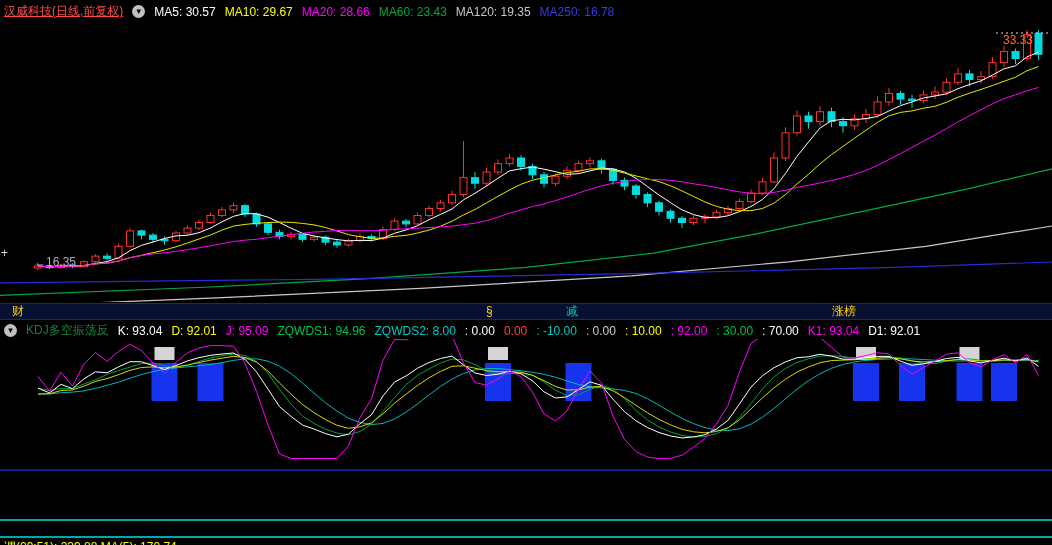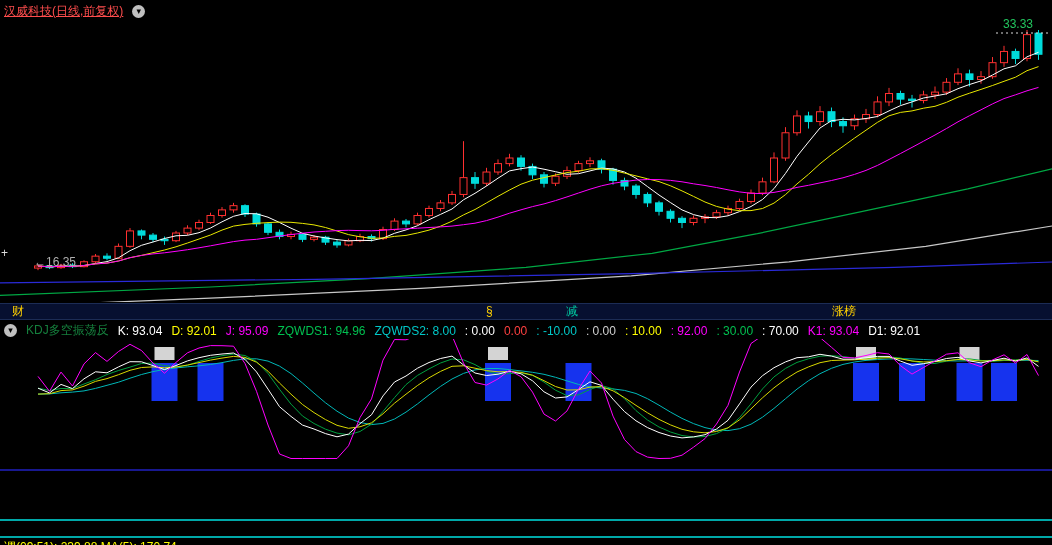--- a/index.html
+++ b/index.html
@@ -5,21 +5,21 @@
   html,body{margin:0;padding:0;background:#000;}
   #app{position:relative;width:1052px;height:545px;background:#000;overflow:hidden;
        font-family:"Liberation Sans",sans-serif;}
   .hdr{position:absolute;display:flex;gap:9px;align-items:center;font-size:12px;white-space:nowrap;z-index:5;}
   .top-hdr{left:4px;top:3px;}
   .kdj-hdr{left:4px;top:322px;}
   .icon-circle{width:13px;height:13px;border-radius:50%;background:#c0c0c0;color:#000;
        font-size:9px;line-height:12px;text-align:center;display:inline-block;flex:0 0 auto;}
   #cv{position:absolute;left:0;top:0;z-index:1;}
   .abs-label{position:absolute;font-size:12px;z-index:4;white-space:nowrap;}
-  #high-label{left:1003px;top:17px;color:#22c55e;}
+  #high-label{left:1003px;top:33px;color:#f97316;}
   #left-label{left:34px;top:255px;color:#b0b0b0;}
   #cross-marker{left:1px;top:246px;color:#dddddd;}
   #strip{position:absolute;left:0;top:303px;width:1052px;height:15px;background:#071030;
        border-top:1px solid #1c2c55;border-bottom:1px solid #1c2c55;z-index:3;
        font-size:12px;line-height:15px;}
   #strip span{position:absolute;top:0;}
   #footer{position:absolute;left:4px;top:539px;font-size:12px;color:#ffff00;white-space:nowrap;z-index:4;}
   .vals span{margin-right:9px;}
 </style>
 </head>
@@ -241,20 +241,21 @@
       </g>
       <line x1="996" y1="33" x2="1048" y2="33" stroke="#dcdcdc" stroke-width="1" stroke-dasharray="2,3"></line>
       <line x1="0" y1="470" x2="1052" y2="470" stroke="#2020c0" stroke-width="1.4"></line>
       <line x1="0" y1="520" x2="1052" y2="520" stroke="#00e0e0" stroke-width="1.4"></line>
       <line x1="0" y1="537" x2="1052" y2="537" stroke="#00e0e0" stroke-width="1.4"></line>
     </svg>
 
   <div class="hdr top-hdr">
     <span class="abs" id="stock-title" style="color: rgb(255, 77, 77); text-decoration: underline;">汉威科技(日线,前复权)</span>
     <span class="icon-circle">▾</span>
+    <span class="vals" id="ma-items"><span style="color: rgb(255, 255, 255);">MA5: 30.57</span><span style="color: rgb(255, 255, 0);">MA10: 29.67</span><span style="color: rgb(255, 0, 255);">MA20: 28.66</span><span style="color: rgb(0, 168, 68);">MA60: 23.43</span><span style="color: rgb(200, 200, 200);">MA120: 19.35</span><span style="color: rgb(58, 58, 232);">MA250: 16.78</span></span>
   </div>
 
   <div class="abs-label" id="high-label">33.33</div>
   <div class="abs-label" id="left-label">←16.35</div>
   <div class="abs-label" id="cross-marker">+</div>
 
   <div id="strip">
       <span style="color: rgb(255, 208, 0); left: 12px;">财</span>
       <span style="color: rgb(255, 208, 0); left: 486px;">§</span>
       <span style="color: rgb(0, 200, 160); left: 566px;">减</span>

